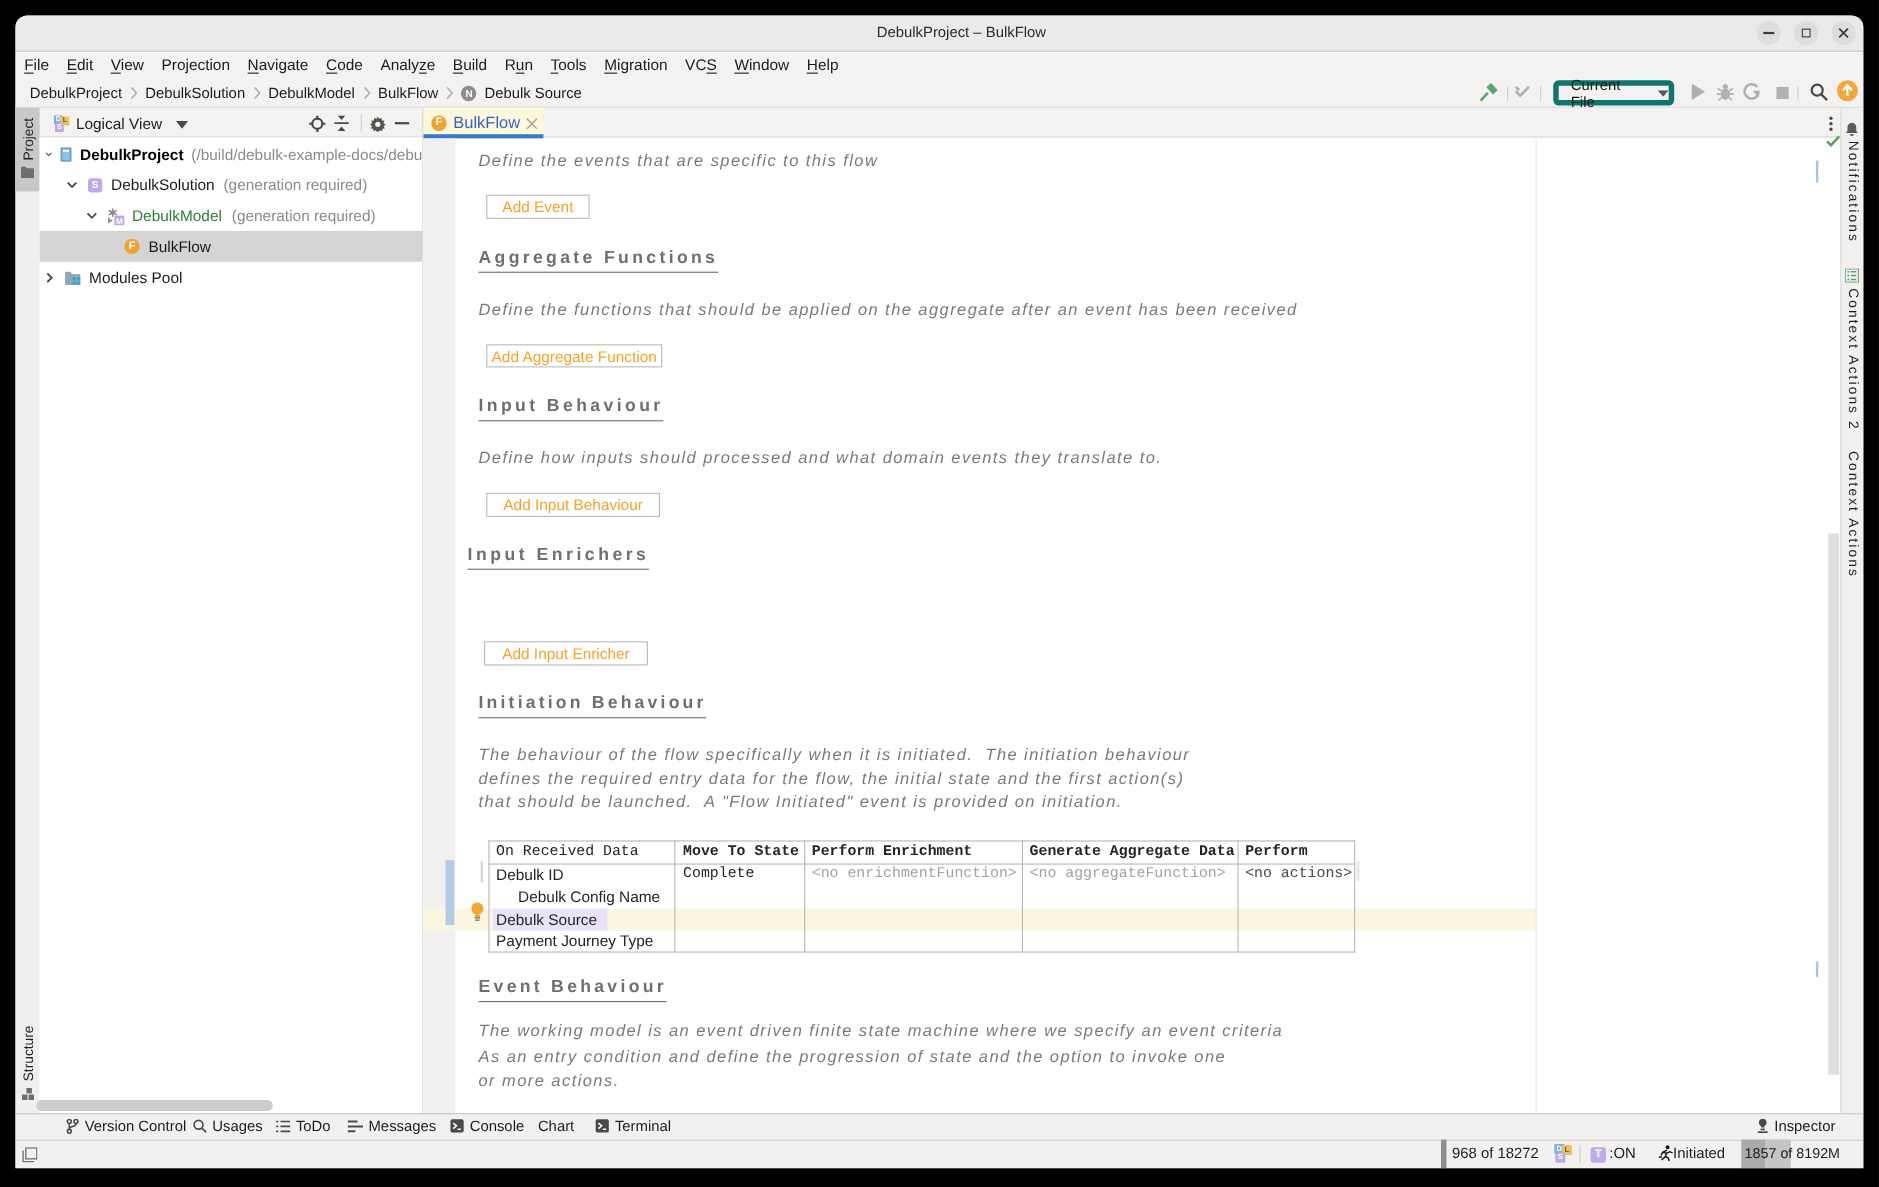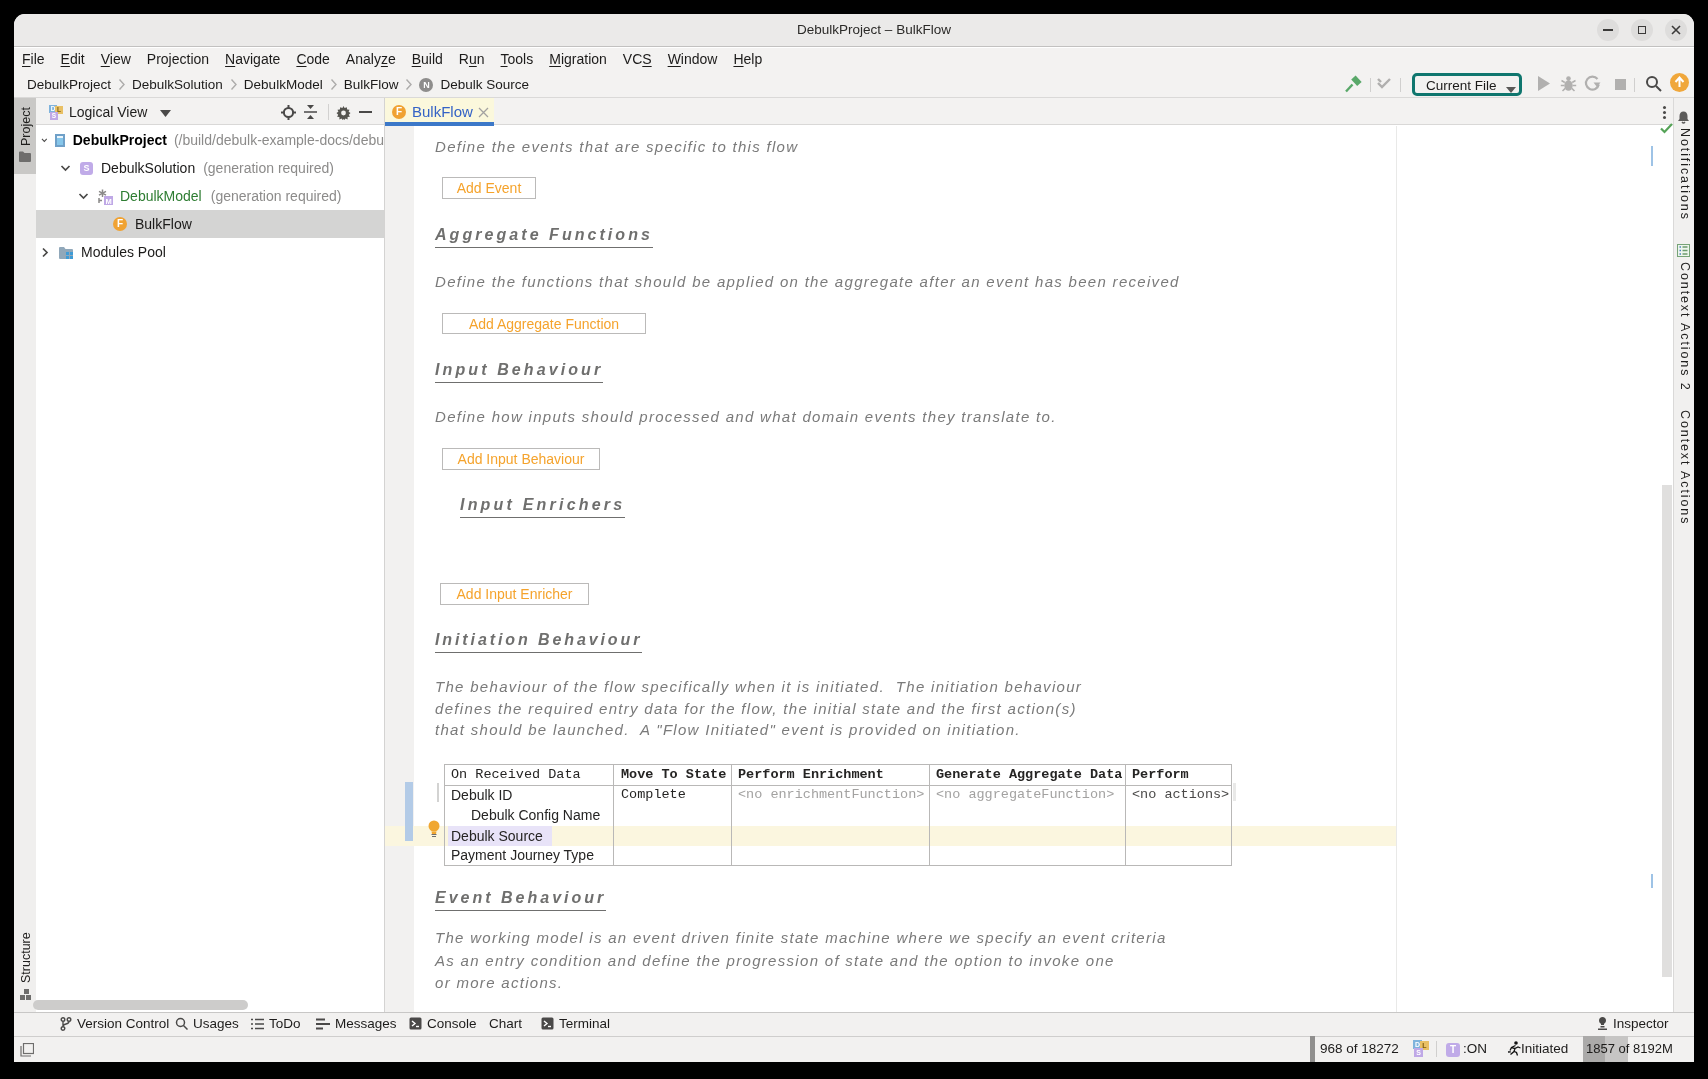--- a/index.html
+++ b/index.html
@@ -40,21 +40,21 @@
 #status1{left:0;top:998px;width:1680px;height:24px;background:#F2F1F0;border-top:1px solid #C8C7C6;}
 #status2{left:0;top:1022px;width:1680px;height:26px;background:#F2F1F0;border-top:1px solid #CFCECD;}
 .s1item{display:flex;align-items:center;gap:5px;font-size:13.5px;color:#1D1C1B;white-space:nowrap;}
 
 .trow{left:22px;width:348px;height:28px;display:flex;align-items:center;font-size:14px;color:#1B1A19;white-space:nowrap;overflow:hidden;}
 .tgray{color:#8C8B8A;}
 .tbold{font-weight:bold;color:#000;}
 .tgreen{color:#2E7D32;}
 
 .desc{font-style:italic;font-size:15px;color:#7A7A7A;letter-spacing:1.3px;line-height:20px;white-space:pre;}
-.ehdr{font-weight:bold;font-size:16px;color:#6F6F6E;line-height:22px;white-space:nowrap;border-bottom:1.5px solid #6F6F6E;padding-bottom:1px;font-style:italic;}
+.ehdr{font-weight:bold;font-size:16px;color:#6F6F6E;line-height:22px;white-space:nowrap;border-bottom:1.5px solid #6F6F6E;padding-bottom:1px;}
 .ebtn{border:1px solid #BBBAB9;background:#fff;color:#F5A32C;font-size:14px;display:flex;align-items:center;justify-content:center;white-space:nowrap;}
 
 .tline{background:#B9B8B7;}
 .tcell{font-size:14px;color:#252423;white-space:nowrap;}
 .tmono{font-family:"Liberation Mono",monospace;font-size:13.5px;color:#252423;white-space:nowrap;}
 .tmonog{font-family:"Liberation Mono",monospace;font-size:13.5px;color:#A3A2A1;white-space:nowrap;}
 </style></head>
 <body>
 <div id="win">
 
@@ -112,21 +112,21 @@
   <svg class="a" style="left:1330px;top:61px;" width="19" height="19" viewBox="0 0 19 19">
       <path d="M2 16.5 L8.5 9.5" stroke="#59A869" stroke-width="2.4" fill="none"></path>
       <path d="M7.2 4.4 L11.6 0.4 L17.6 7 L13.2 11 Z" fill="#59A869"></path>
     </svg>
   <div class="a" style="left:1356px;top:64px;width:1px;height:14px;background:#D0CFCE;"></div>
   <svg class="a" style="left:1362px;top:62px;" width="17" height="16" viewBox="0 0 17 16">
       <path d="M2 7 L6 11 L14 3" stroke="#B0AFAE" stroke-width="2.4" fill="none"></path>
       <path d="M2 3 L5 6" stroke="#B0AFAE" stroke-width="2.4" fill="none"></path>
     </svg>
   <div class="a" style="left:1386px;top:64px;width:1px;height:14px;background:#D0CFCE;"></div>
-  <div class="a" style="left:1398px;top:59px;width:110px;height:23px;border:3px solid #0f766e;border-radius:5px;background:#F3F2F1;font-size:13.5px;color:#1C1B1A;display:flex;align-items:flex-end;padding-left:11px;">Current File<svg style="margin-left:9px;" width="10" height="6" viewBox="0 0 10 6">
+  <div class="a" style="left:1398px;top:59px;width:110px;height:23px;border:5px solid #0f766e;border-radius:5px;background:#F3F2F1;font-size:13.5px;color:#1C1B1A;display:flex;align-items:center;padding-left:11px;">Current File<svg style="margin-left:9px;" width="10" height="6" viewBox="0 0 10 6">
         <path d="M0 0 L10 0 L5 6 Z" fill="#5A5958"></path>
       </svg></div>
   <svg class="a" style="left:1523px;top:62px;" width="13" height="15" viewBox="0 0 13 15">
       <path d="M1 0 L13 7.5 L1 15 Z" fill="#B1B0AF"></path>
     </svg>
   <svg class="a" style="left:1546px;top:61px;" width="17" height="17" viewBox="0 0 17 17">
       <ellipse cx="8.5" cy="10.5" rx="4.2" ry="5.2" fill="#B1B0AF"></ellipse>
       <circle cx="8.5" cy="3.6" r="2.3" fill="#B1B0AF"></circle>
       <path d="M1.5 5.5 L4.8 7.5 M15.5 5.5 L12.2 7.5 M0.8 10.5 L4.3 10.5 M16.2 10.5 L12.7 10.5 M2.5 16 L5.2 13.4 M14.5 16 L11.8 13.4" stroke="#B1B0AF" stroke-width="1.5"></path>
     </svg>
@@ -258,25 +258,25 @@
   <div class="a" id="editor"></div>
   <div class="a" id="gutter"></div>
   <div class="a" id="caretband"></div>
   <div class="a" id="marginline"></div>
   <div class="a" id="changebar"></div>
 
   <div class="a desc" style="left:421px;top:123px;">Define the events that are specific to this flow</div>
   <div class="a ebtn" style="left:428px;top:163px;width:94px;height:22px;">Add Event</div>
   <div class="a ehdr" style="left:421px;top:210px;letter-spacing:3.05px;">Aggregate Functions</div>
   <div class="a desc" style="left:421px;top:258px;">Define the functions that should be applied on the aggregate after an event has been received</div>
-  <div class="a ebtn" style="left:428px;top:299px;width:204px;height:21px;">Add Aggregate Function</div>
+  <div class="a ebtn" style="left:428px;top:299px;width:160px;height:21px;">Add Aggregate Function</div>
   <div class="a ehdr" style="left:421px;top:345px;letter-spacing:3.1px;">Input Behaviour</div>
   <div class="a desc" style="left:421px;top:393px;">Define how inputs should processed and what domain events they translate to.</div>
   <div class="a ebtn" style="left:428px;top:434px;width:158px;height:22px;">Add Input Behaviour</div>
-  <div class="a ehdr" style="left:446px;top:480px;letter-spacing:3.2px;">Input Enrichers</div>
+  <div class="a ehdr" style="left:411px;top:480px;letter-spacing:3.2px;">Input Enrichers</div>
   <div class="a ebtn" style="left:426px;top:569px;width:149px;height:22px;">Add Input Enricher</div>
   <div class="a ehdr" style="left:421px;top:615px;letter-spacing:2.9px;">Initiation Behaviour</div>
   <div class="a desc" style="left:421px;top:662px;line-height:21.5px;">The behaviour of the flow specifically when it is initiated.  The initiation behaviour
 defines the required entry data for the flow, the initial state and the first action(s)
 that should be launched.  A "Flow Initiated" event is provided on initiation.</div>
 
   <div class="a" style="left:434px;top:812px;width:104px;height:20px;background:#E8E3F8;"></div>
   <div class="a tline" style="left:430px;top:750px;width:788px;height:1px;"></div>
   <div class="a tline" style="left:430px;top:771px;width:788px;height:1px;"></div>
   <div class="a tline" style="left:430px;top:851px;width:788px;height:1px;"></div>

